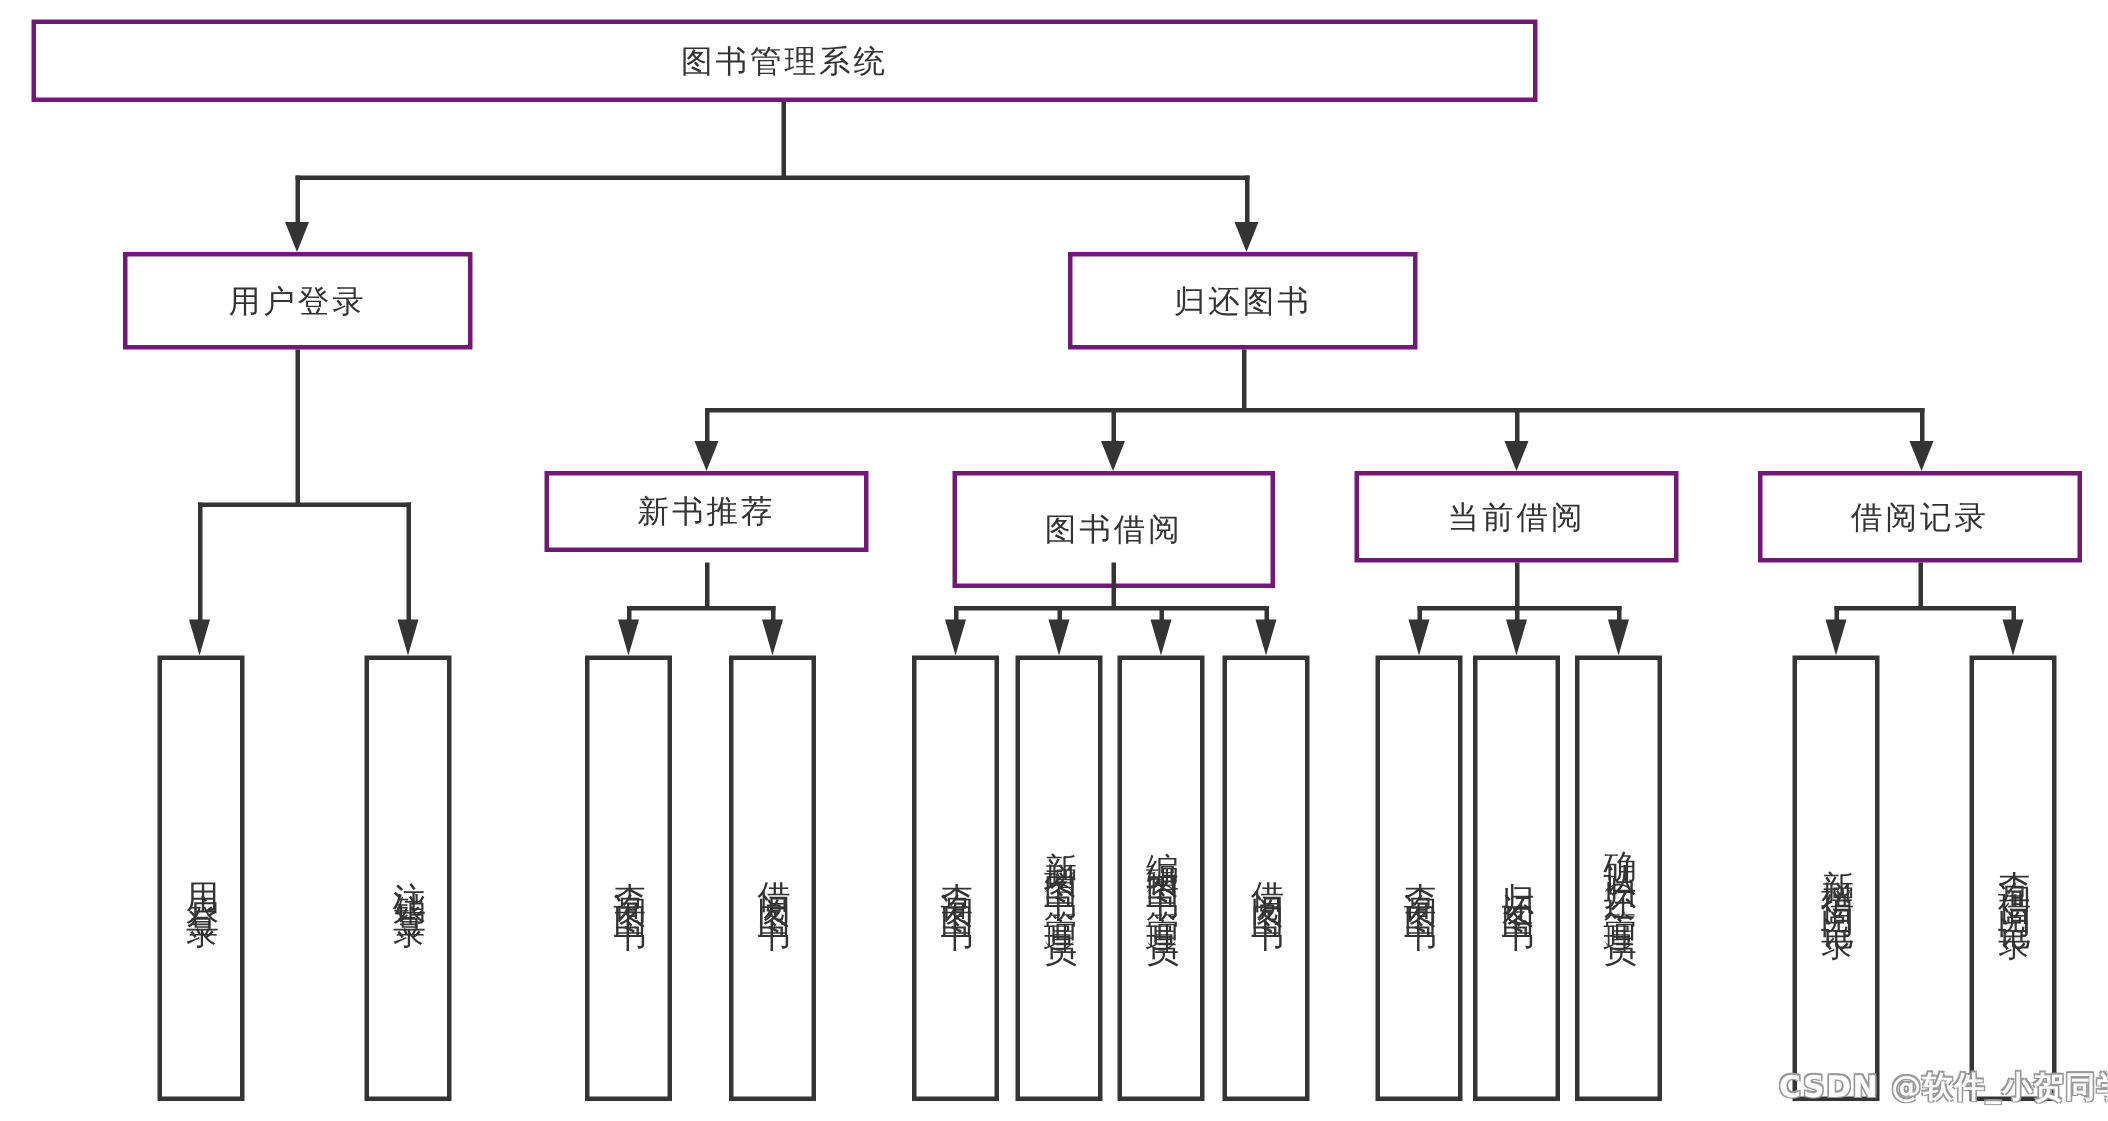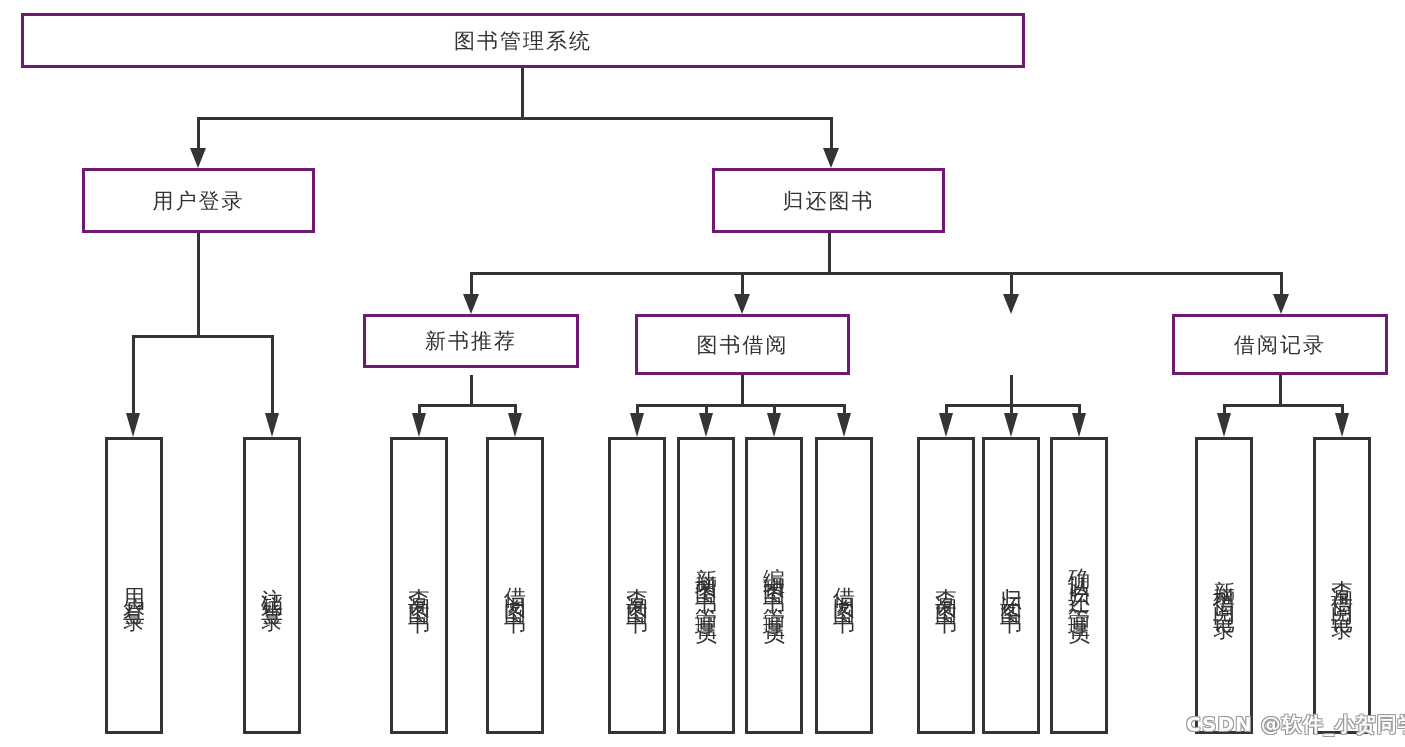--- a/index.html
+++ b/index.html
@@ -75,22 +75,25 @@
   <div class="line" style="left:741px;top:272px;width:3px;height:26px;"></div>
   <div class="arrow" style="left:734px;top:294px;"></div>
   <div class="line" style="left:1010px;top:272px;width:3px;height:26px;"></div>
   <div class="arrow" style="left:1003px;top:294px;"></div>
   <div class="line" style="left:1280px;top:272px;width:3px;height:26px;"></div>
   <div class="arrow" style="left:1273px;top:294px;"></div>
 
   <div class="box" style="left:363px;top:314px;width:216px;height:54px;">
     <span class="hlabel">新书推荐</span>
   </div>
-  <div class="box" style="left:635px;top:314px;width:215px;height:61px;font-family:Liberation Mono, monospace;">
+  <div class="box" style="left:635px;top:314px;width:215px;height:78px;font-family:Liberation Mono, monospace;">
     <span class="hlabel">图书借阅</span>
+  </div>
+  <div class="box" style="left:903px;top:314px;width:216px;height:61px;">
+    <span class="hlabel">当前借阅</span>
   </div>
   <div class="box" style="left:1172px;top:314px;width:216px;height:61px;">
     <span class="hlabel">借阅记录</span>
   </div>
 
   <div class="line" style="left:470px;top:375px;width:3px;height:31px;"></div>
   <div class="line" style="left:418px;top:404px;width:99px;height:3px;"></div>
   <div class="line" style="left:418px;top:404px;width:3px;height:12px;"></div>
   <div class="arrow small" style="left:412px;top:413px;"></div>
   <div class="line" style="left:514px;top:404px;width:3px;height:12px;"></div>

